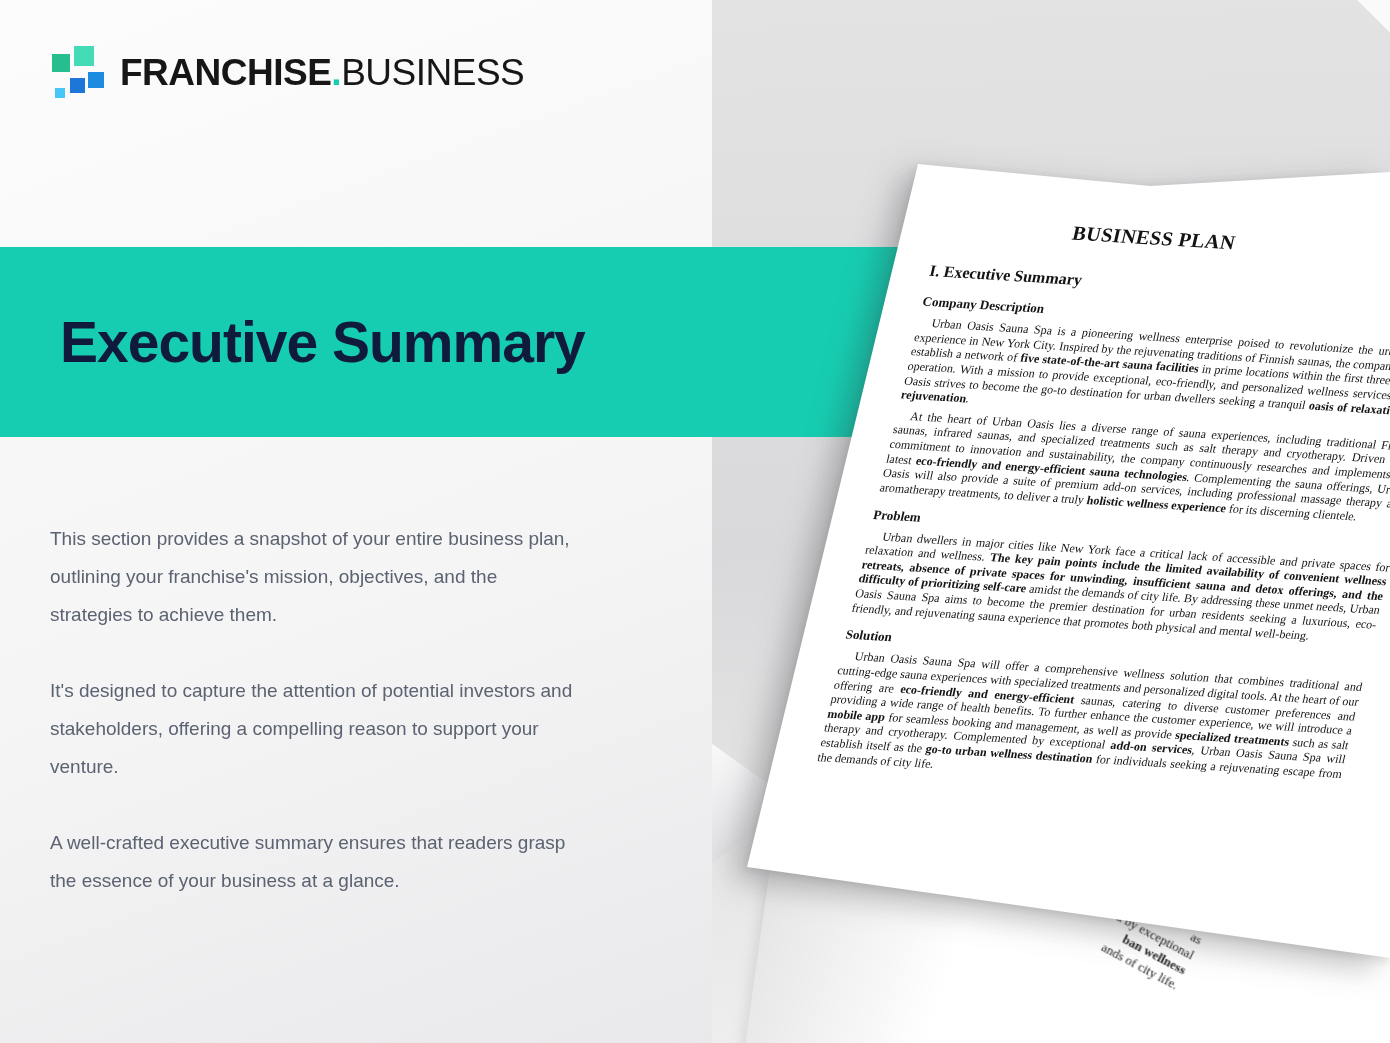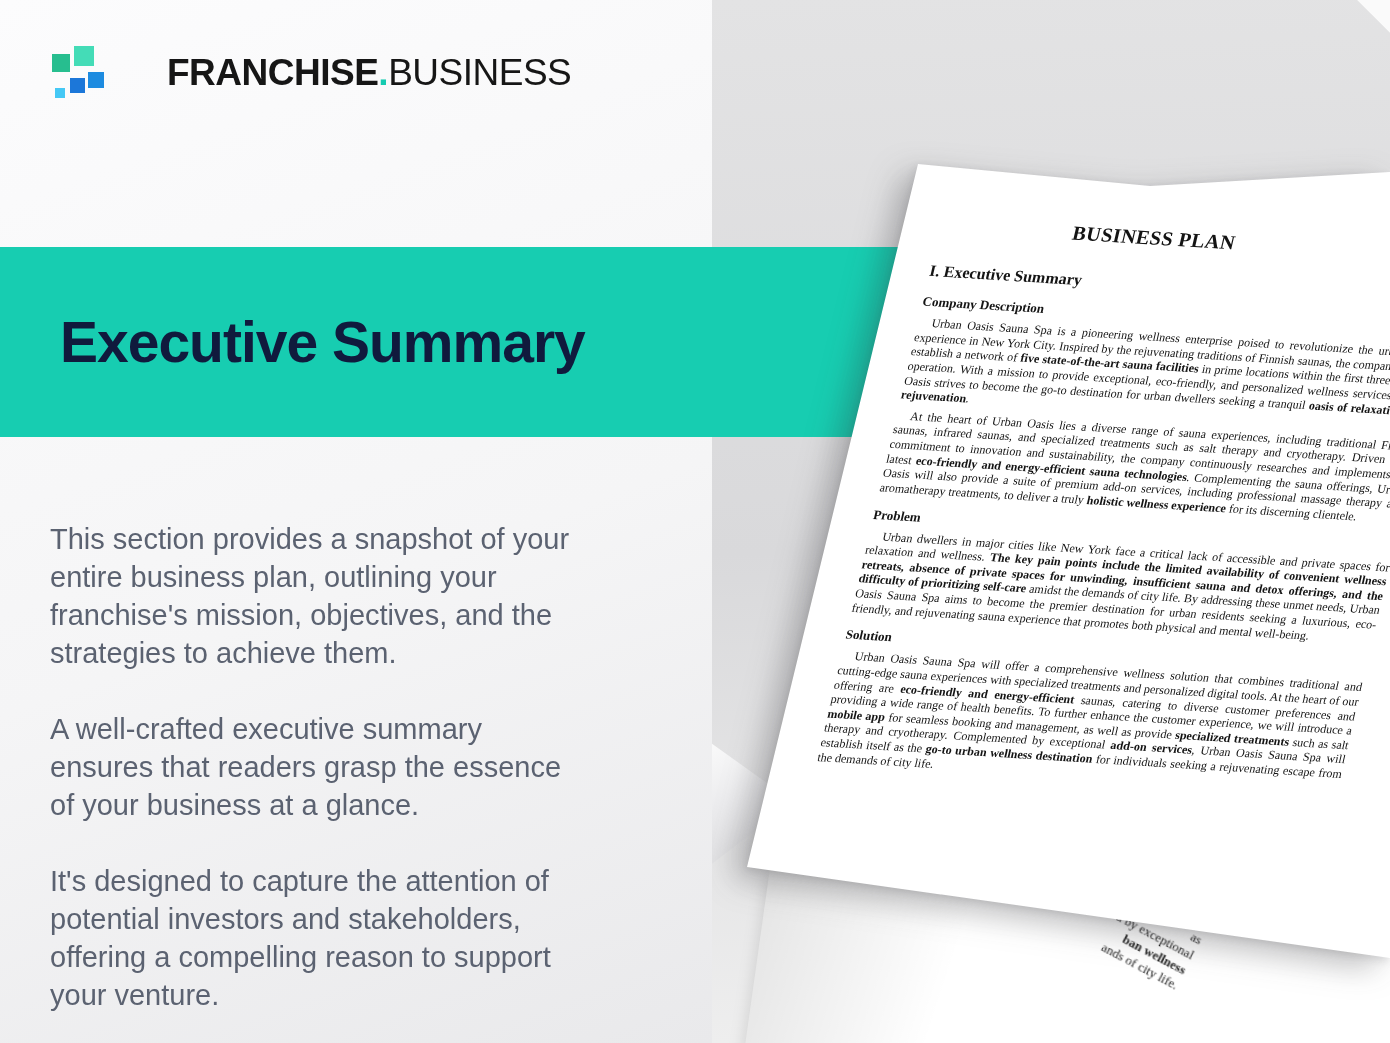--- a/index.html
+++ b/index.html
@@ -21,27 +21,27 @@
   
   .brand{position:absolute;left:46px;top:42px;display:flex;align-items:center;z-index:2;}
   .brand-mark{position:relative;width:66px;height:62px;}
   .brand-mark span{position:absolute;display:block;}
   .sq1{left:6px;top:12px;width:18px;height:18px;}
   .sq2{left:28px;top:4px;width:20px;height:20px;}
   .sq3{left:42px;top:30px;width:16px;height:16px;}
   .sq4{left:24px;top:36px;width:15px;height:15px;}
   .sq5{left:9px;top:46px;width:10px;height:10px;}
   .brand-word{font-size:37px;letter-spacing:-0.5px;color:#161616;margin-left:8px;white-space:nowrap;}
-  .brand-word .w1{font-weight:bold;margin-left:47px;}
+  .brand-word .w1{font-weight:bold;}
   .brand-word .dot{font-weight:bold;color:var(--logo_dot,#15CBB1);}
   .brand-word .w2{font-weight:normal;}
 
   
   .intro{position:absolute;left:50px;top:520px;width:530px;z-index:2;}
-  .intro p{margin:0 0 38px 0;font-size:29px;line-height:38px;color:var(--body_gray,#5B6271);}
+  .intro p{margin:0 0 38px 0;font-size:19px;line-height:38px;color:var(--body_gray,#5B6271);}
 
   
   .sheets{position:absolute;inset:0;clip-path:inset(0 0 0 712px);z-index:3;}
 
   .corner-wedge{position:absolute;left:1350px;top:0;width:40px;height:40px;background:#fafafa;
     clip-path:polygon(18% 0,100% 0,100% 82%);}
 
   .fold-wedge{position:absolute;left:697px;top:733px;width:96px;height:132px;
     background:linear-gradient(150deg,#fdfdfd 0%,#ececee 45%,#d7d7d9 100%);
     clip-path:polygon(0 0,100% 52%,14% 100%);}
@@ -90,22 +90,22 @@
       <span class="w1">FRANCHISE</span><span class="dot">.</span><span class="w2">BUSINESS</span>
     </div>
   </header>
 
   <section class="banner">
     <h1 class="page-title">Executive Summary</h1>
   </section>
 
   <section class="intro">
     <p>This section provides a snapshot of your entire business plan, outlining your franchise's mission, objectives, and the strategies to achieve them.</p>
+    <p>It's designed to capture the attention of potential investors and stakeholders, offering a compelling reason to support your venture.</p>
     <p>A well-crafted executive summary ensures that readers grasp the essence of your business at a glance.</p>
-    <p>It's designed to capture the attention of potential investors and stakeholders, offering a compelling reason to support your venture.</p>
   </section>
 
   <div class="sheets">
     <div class="corner-wedge"></div>
     <div class="fold-wedge"></div>
 
     <div class="undersheet">
       <div class="undersheet-text">
           <div class="frag">as</div>
           <div class="frag">d by exceptional</div>

